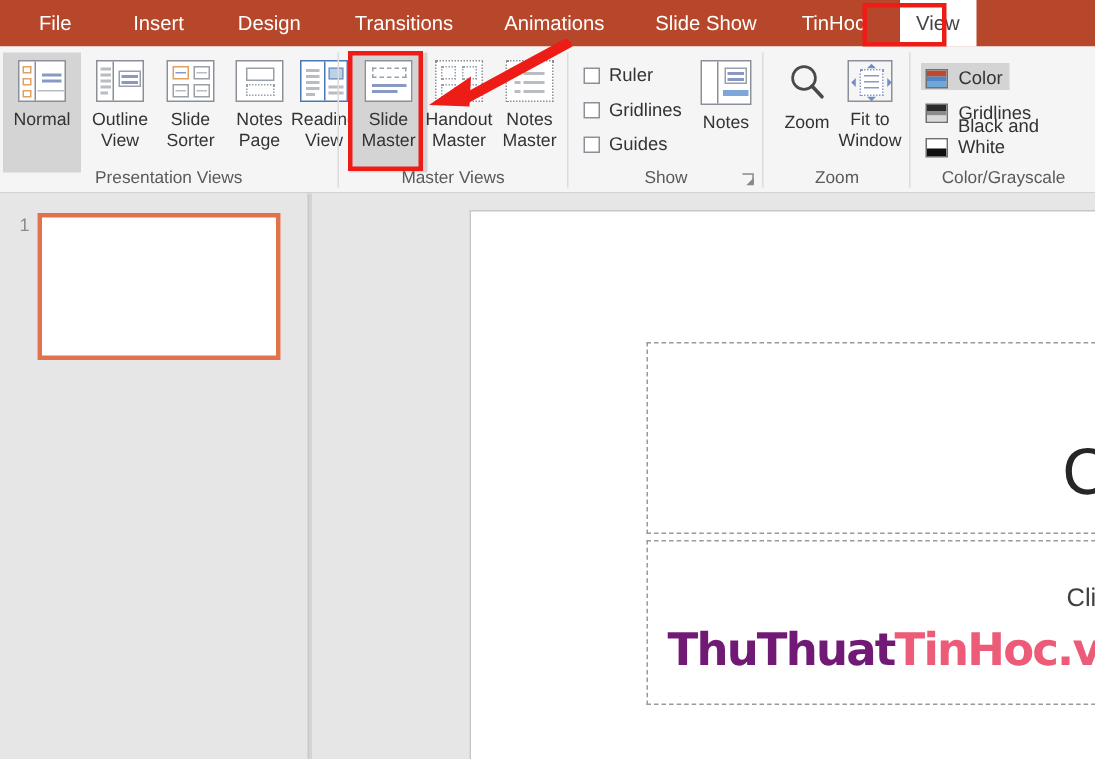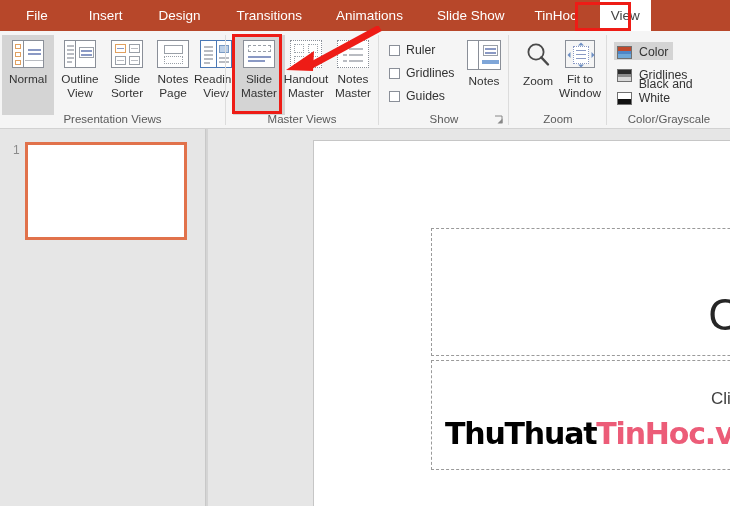--- a/index.html
+++ b/index.html
@@ -128,21 +128,21 @@
     position:absolute; left:279px; top:28px;
     font-size:17px; color:#404040; white-space:nowrap;
   }
   .watermark {
     position:absolute; left:131px; top:275px;
     font-size:30px; font-weight:bold; white-space:nowrap;
     font-family:"DejaVu Sans", sans-serif;
     letter-spacing:-1.2px;
     text-shadow: 0 1px 0 rgba(255,255,255,0.7);
   }
-  .wm-a { color:#000000; }
+  .wm-a { color:#701a75; }
   .wm-b { color:#ec5c78; }
 
   svg { display:block; }
 </style>
 </head>
 <body>
 
 <div id="app">
 
   <div class="tabbar">

